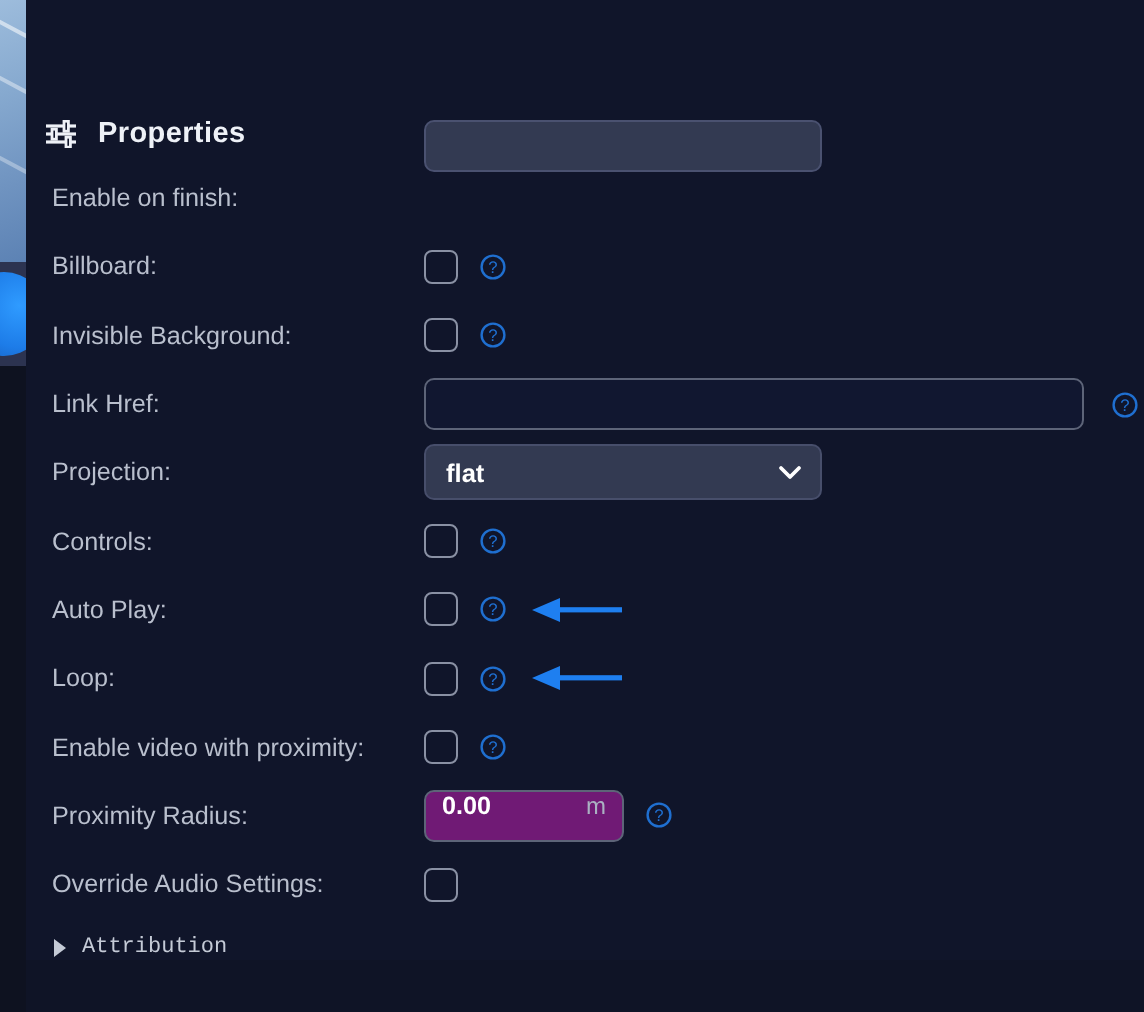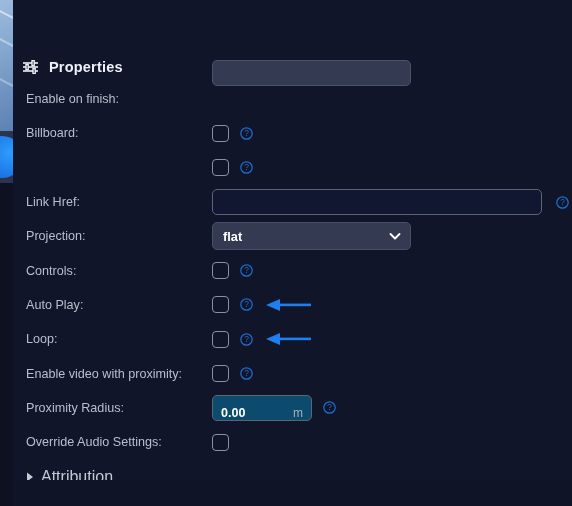--- a/index.html
+++ b/index.html
@@ -188,26 +188,26 @@
     font-family: "Liberation Sans", sans-serif;
     padding: 0 8px;
     outline: none;
   }
 
   
   .num-wrap {
     position: relative;
     width: 100px;
     height: 26px;
-    background: #0c4a6e;
+    background: #701a75;
     border: 1px solid #5d6478;
     border-radius: 5px;
     box-sizing: border-box;
     display: flex;
-    align-items: flex-end;
+    align-items: flex-start;
     padding: 0 8px;
   }
   .num-value {
     color: #ffffff;
     font-size: 12.6px;
     font-weight: bold;
   }
   .num-unit {
     position: absolute;
     right: 8px;
@@ -258,21 +258,22 @@
     align-items: center;
     cursor: pointer;
   }
   .tri {
     width: 8px;
     height: 10px;
     margin-right: 7px;
   }
   .attribution-label {
     color: #c4cad6;
-    font-size: 16px;
+    font-size: 11px;
+    font-family: Liberation Mono, monospace;
   }
 </style>
 </head>
 <body>
 
 <div id="app">
 
   <div class="viewport-sliver">
     <div class="streak s1"></div>
     <div class="streak s2"></div>
@@ -305,20 +306,21 @@
           <div class="row-label">Billboard:</div>
           <div class="row-control">
             <div class="checkbox"></div>
             <svg viewBox="0 0 13 13" class="help-icon">
               <circle cx="6.5" cy="6.5" r="5.7" fill="none" stroke="#1f6fd0" stroke-width="1.2"></circle>
               <text x="6.5" y="9.4" text-anchor="middle" font-size="8.4" font-family="&quot;Liberation Sans&quot;, sans-serif" fill="#1f6fd0">?</text>
             </svg>
           </div>
         </div>
         <div class="row">
+          <div class="row-label">Invisible Background:</div>
           <div class="row-control">
             <div class="checkbox"></div>
             <svg viewBox="0 0 13 13" class="help-icon">
               <circle cx="6.5" cy="6.5" r="5.7" fill="none" stroke="#1f6fd0" stroke-width="1.2"></circle>
               <text x="6.5" y="9.4" text-anchor="middle" font-size="8.4" font-family="&quot;Liberation Sans&quot;, sans-serif" fill="#1f6fd0">?</text>
             </svg>
           </div>
         </div>
         <div class="row">
           <div class="row-label">Link Href:</div>

